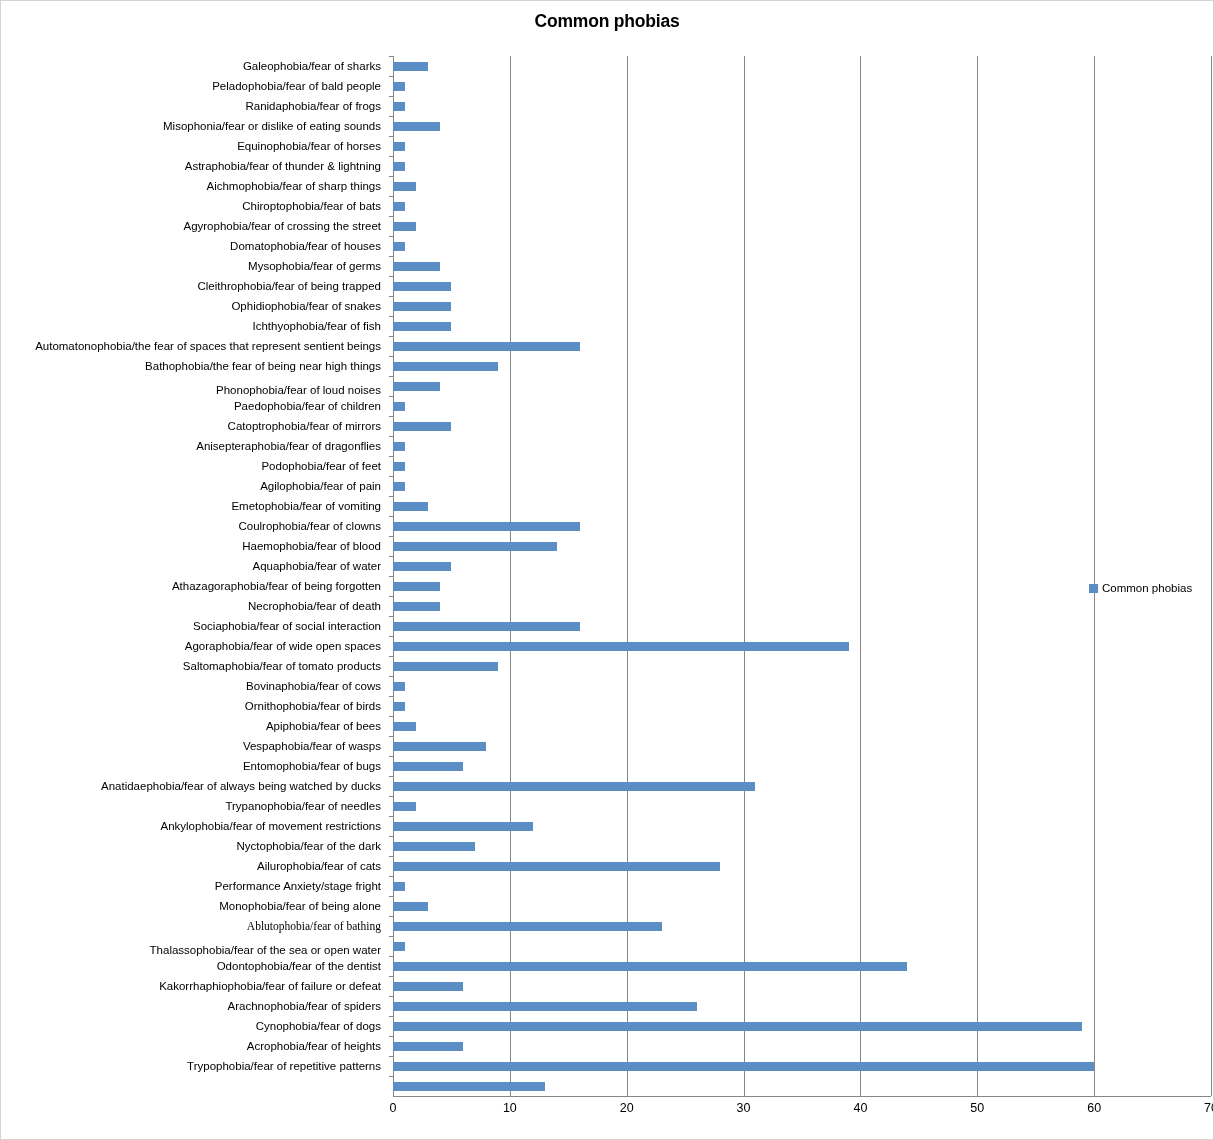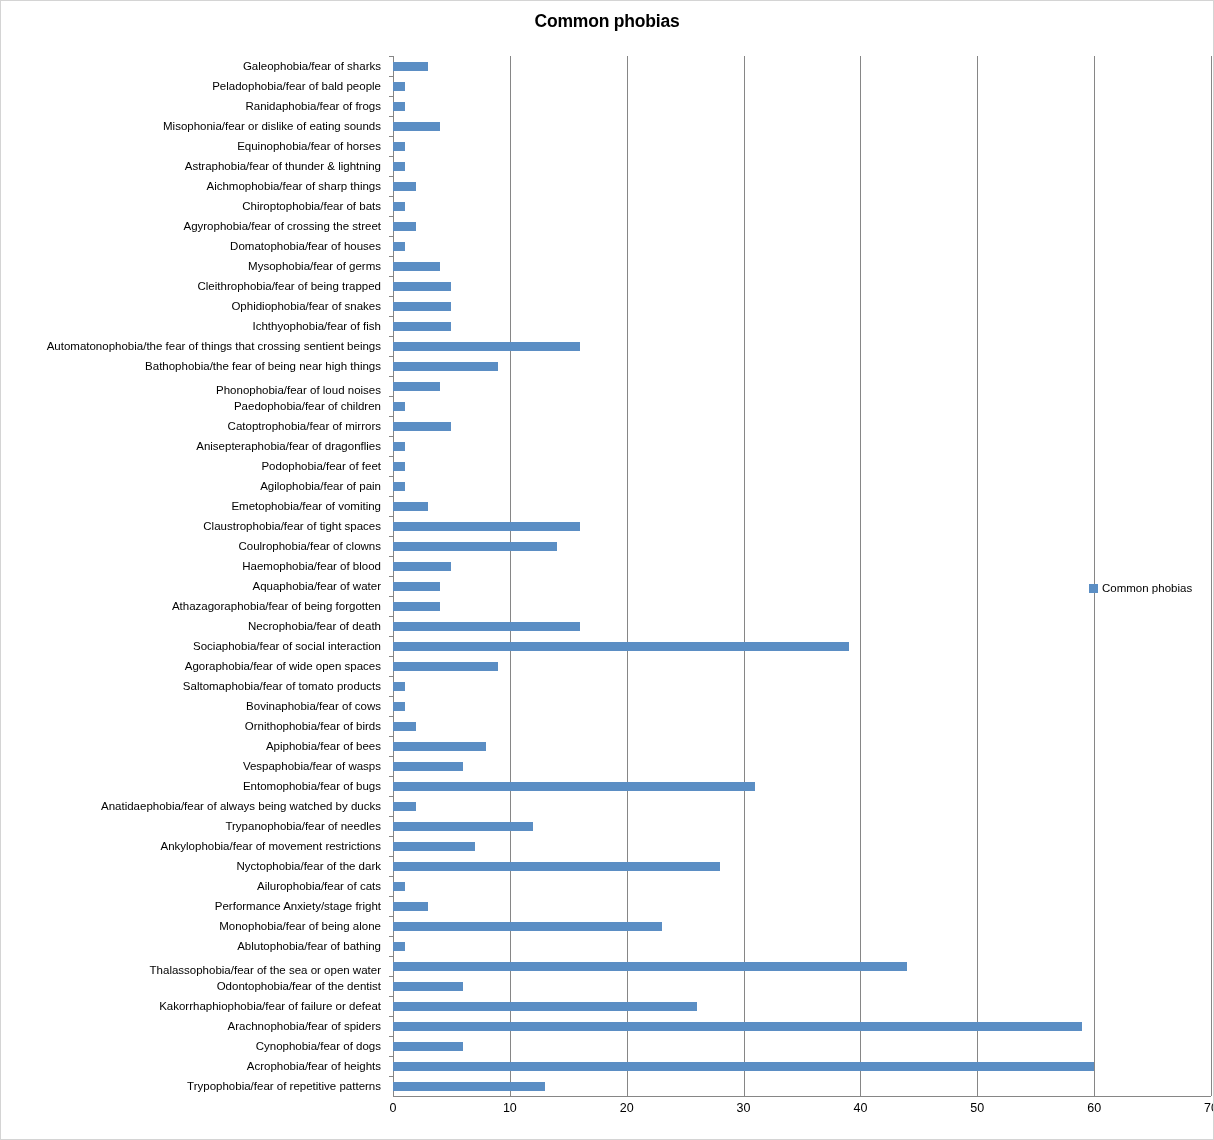--- a/index.html
+++ b/index.html
@@ -194,21 +194,21 @@
       <div class="cat-row" style="height: 20px;">
         <span class="cat-label">Cleithrophobia/fear of being trapped</span>
       </div>
       <div class="cat-row" style="height: 20px;">
         <span class="cat-label">Ophidiophobia/fear of snakes</span>
       </div>
       <div class="cat-row" style="height: 20px;">
         <span class="cat-label">Ichthyophobia/fear of fish</span>
       </div>
       <div class="cat-row" style="height: 20px;">
-        <span class="cat-label">Automatonophobia/the fear of things that crossing sentient beings</span>
+        <span class="cat-label">Automatonophobia/the fear of spaces that represent sentient beings</span>
       </div>
       <div class="cat-row" style="height: 20px;">
         <span class="cat-label">Bathophobia/the fear of being near high things</span>
       </div>
       <div class="cat-row" style="height: 20px; align-items: flex-end;">
         <span class="cat-label">Phonophobia/fear of loud noises</span>
       </div>
       <div class="cat-row" style="height: 20px;">
         <span class="cat-label">Paedophobia/fear of children</span>
       </div>
@@ -221,23 +221,20 @@
       <div class="cat-row" style="height: 20px;">
         <span class="cat-label">Podophobia/fear of feet</span>
       </div>
       <div class="cat-row" style="height: 20px;">
         <span class="cat-label">Agilophobia/fear of pain</span>
       </div>
       <div class="cat-row" style="height: 20px;">
         <span class="cat-label">Emetophobia/fear of vomiting</span>
       </div>
       <div class="cat-row" style="height: 20px;">
-        <span class="cat-label">Claustrophobia/fear of tight spaces</span>
-      </div>
-      <div class="cat-row" style="height: 20px;">
         <span class="cat-label">Coulrophobia/fear of clowns</span>
       </div>
       <div class="cat-row" style="height: 20px;">
         <span class="cat-label">Haemophobia/fear of blood</span>
       </div>
       <div class="cat-row" style="height: 20px;">
         <span class="cat-label">Aquaphobia/fear of water</span>
       </div>
       <div class="cat-row" style="height: 20px;">
         <span class="cat-label">Athazagoraphobia/fear of being forgotten</span>
@@ -283,21 +280,21 @@
       </div>
       <div class="cat-row" style="height: 20px;">
         <span class="cat-label">Ailurophobia/fear of cats</span>
       </div>
       <div class="cat-row" style="height: 20px;">
         <span class="cat-label">Performance Anxiety/stage fright</span>
       </div>
       <div class="cat-row" style="height: 20px;">
         <span class="cat-label">Monophobia/fear of being alone</span>
       </div>
-      <div class="cat-row" style="height: 20px;">
+      <div class="cat-row" style="height: 20px; font-family: Liberation Serif, serif;">
         <span class="cat-label">Ablutophobia/fear of bathing</span>
       </div>
       <div class="cat-row" style="height: 20px; align-items: flex-end;">
         <span class="cat-label">Thalassophobia/fear of the sea or open water</span>
       </div>
       <div class="cat-row" style="height: 20px;">
         <span class="cat-label">Odontophobia/fear of the dentist</span>
       </div>
       <div class="cat-row" style="height: 20px;">
         <span class="cat-label">Kakorrhaphiophobia/fear of failure or defeat</span>

